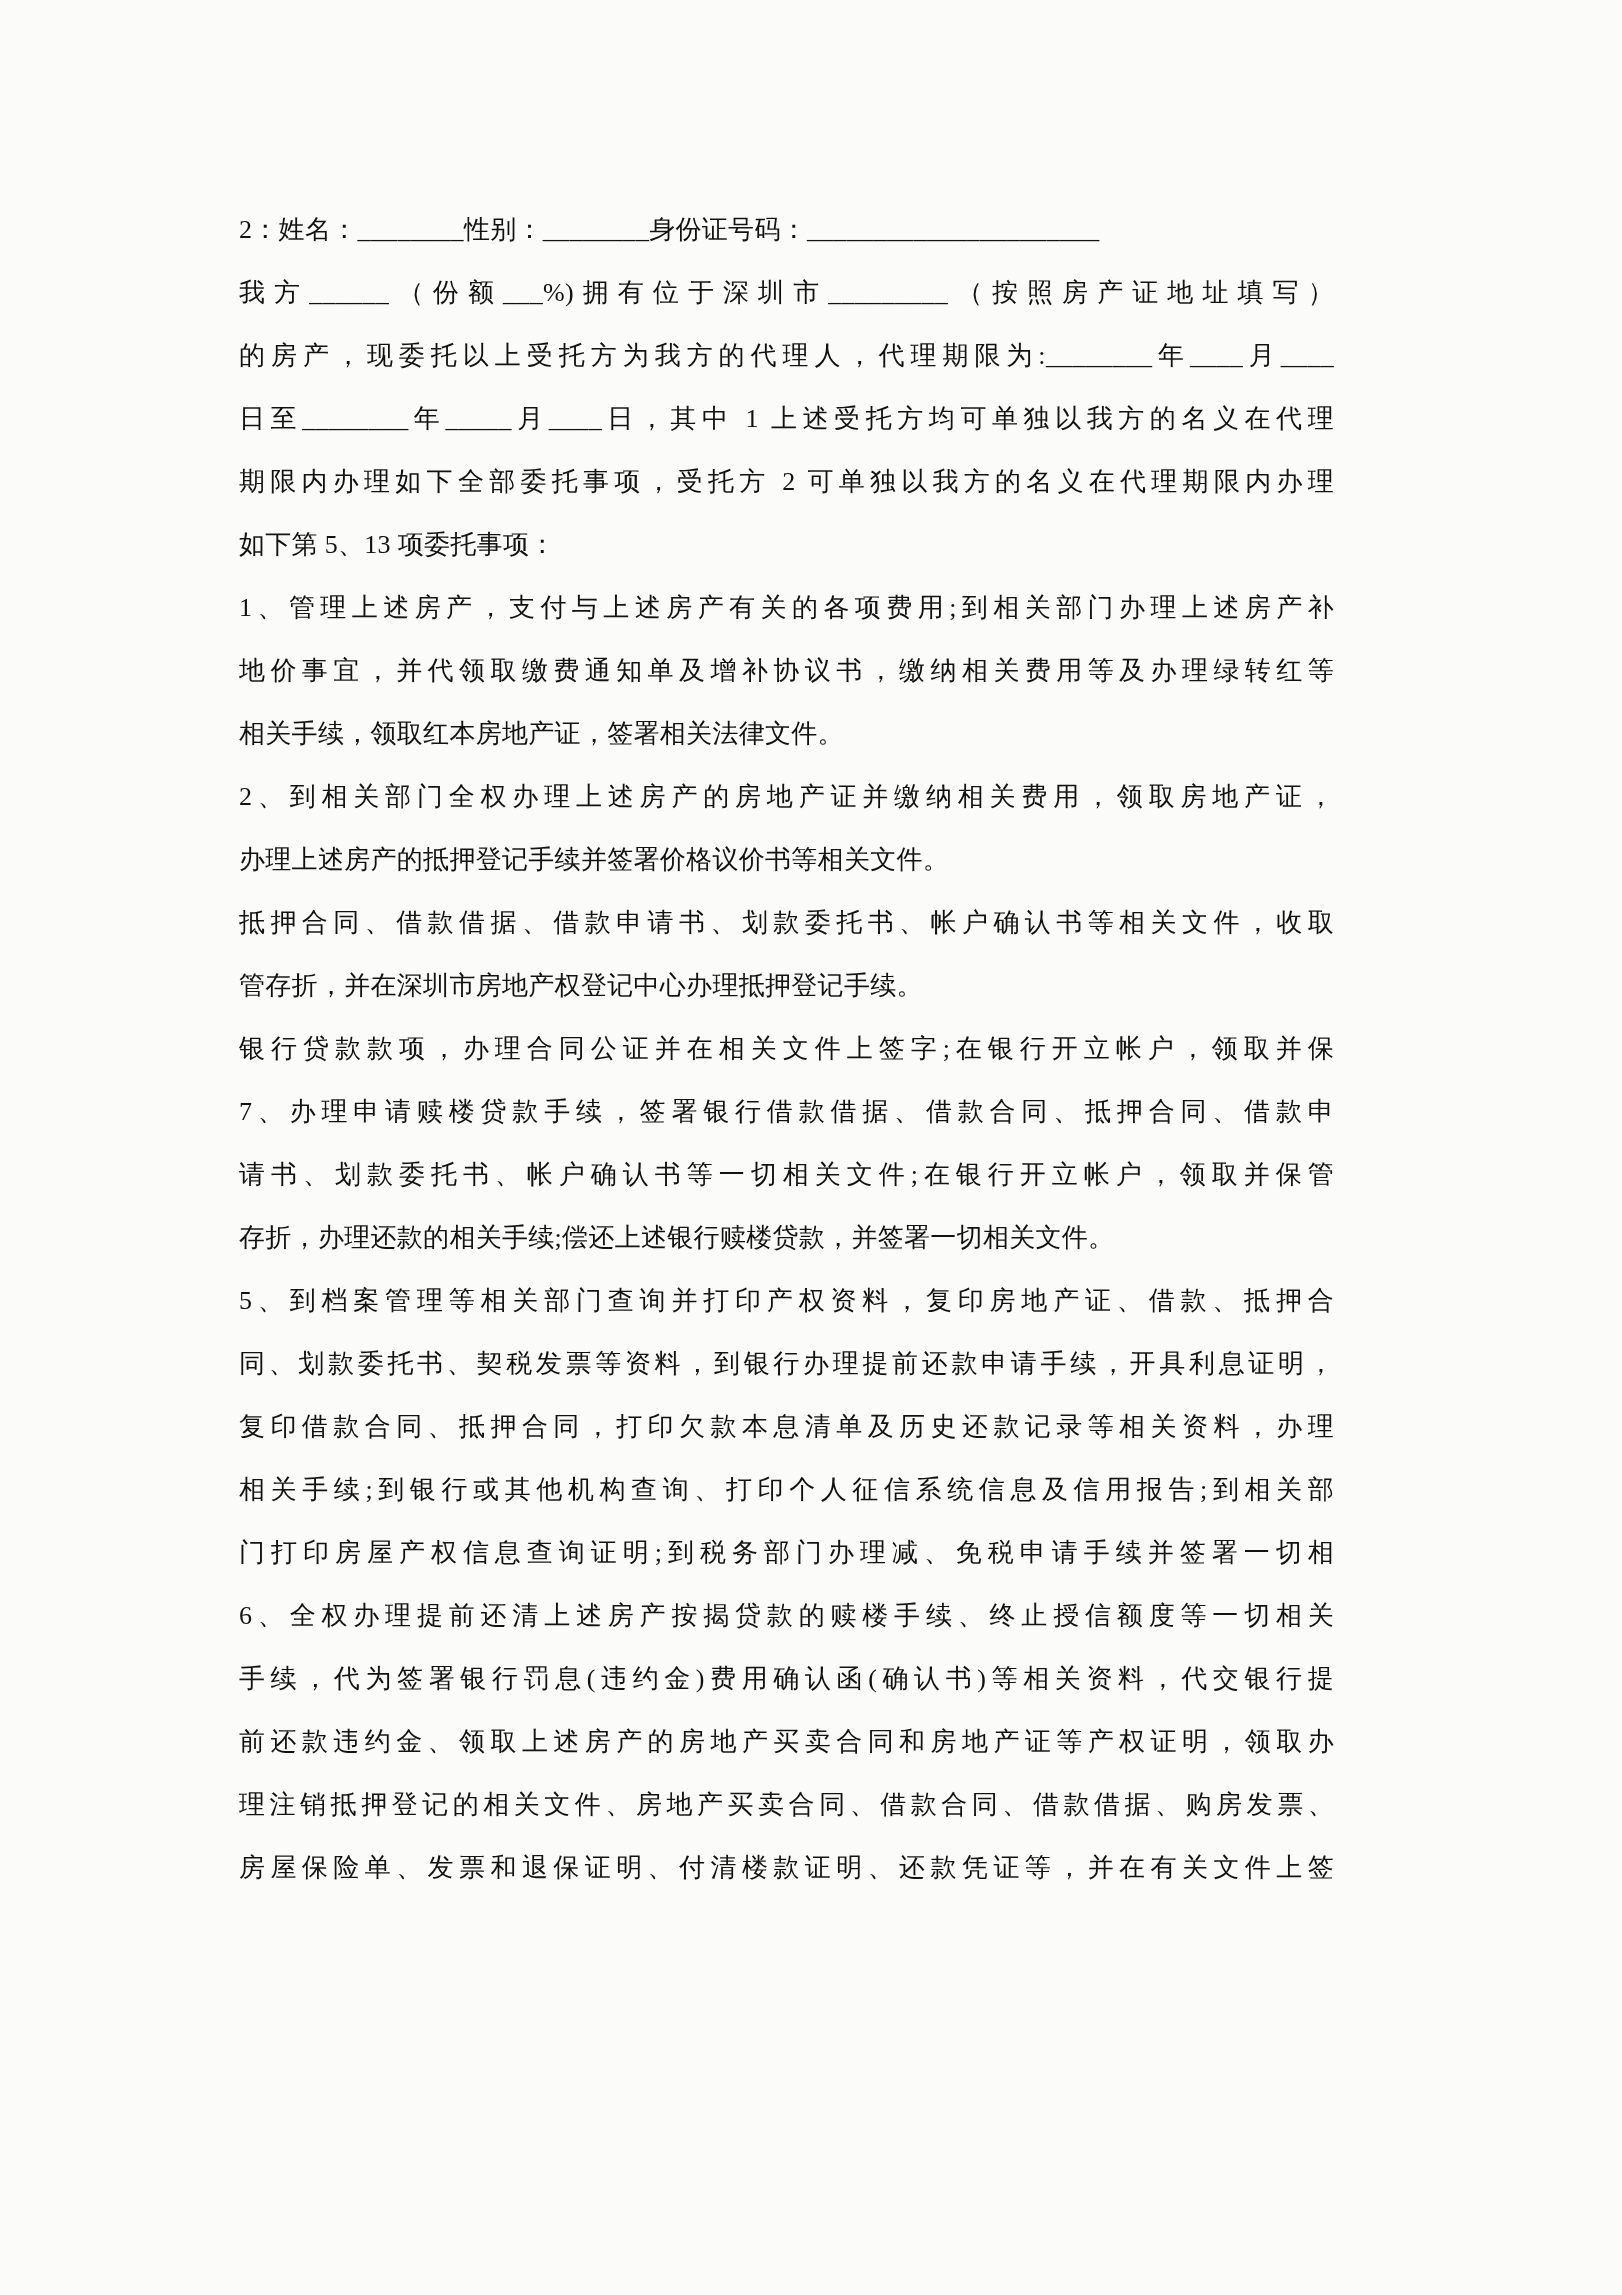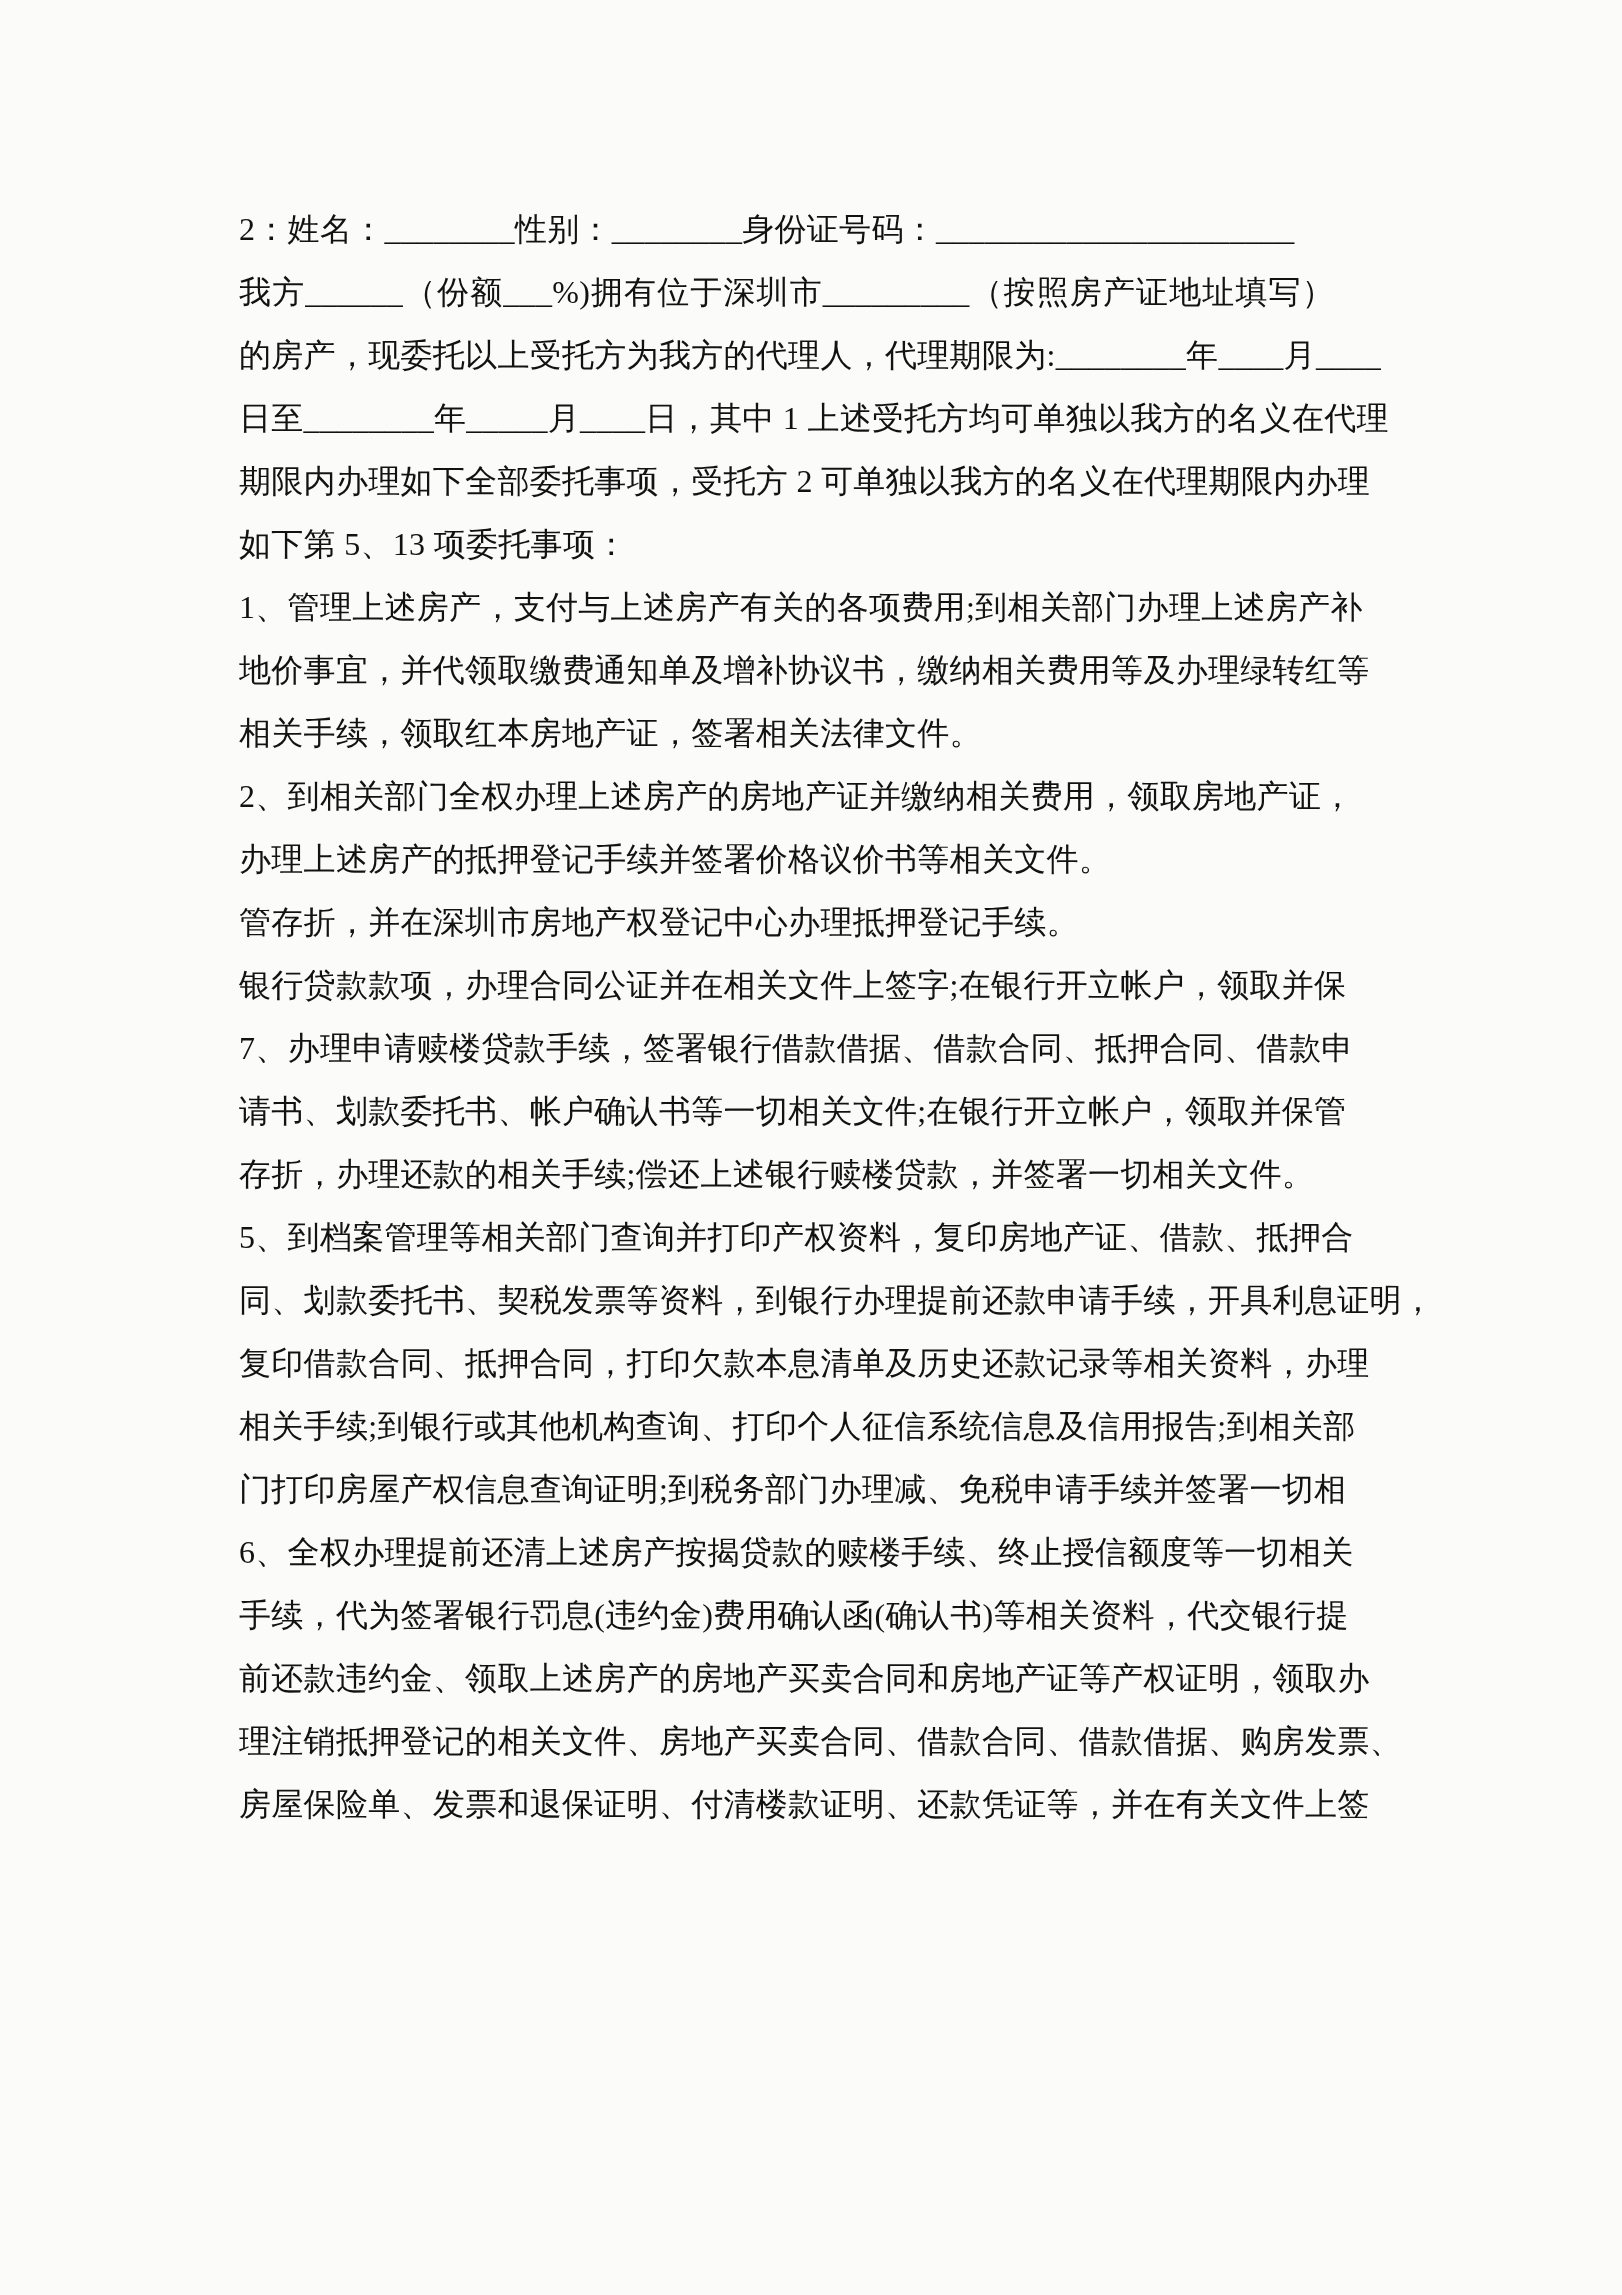--- a/index.html
+++ b/index.html
@@ -8,21 +8,21 @@
     background: #fbfbfa;
   }
   .page {
     position: relative;
     width: 1568px;
     height: 2295px;
     box-sizing: border-box;
     background: #fbfbfa;
     padding: 198px 234px 0 239px;
     font-family: "Liberation Serif", "DejaVu Serif", serif;
-    font-size: 32px;
+    font-size: 26px;
     color: #121212;
     overflow: hidden;
   }
   .doc-body {
     width: 100%;
   }
   .line {
     height: 63px;
     line-height: 63px;
     white-space: nowrap;
@@ -44,20 +44,21 @@
     <div class="line">我方______（份额___%)拥有位于深圳市_________（按照房产证地址填写）</div>
     <div class="line">的房产，现委托以上受托方为我方的代理人，代理期限为:________年____月____</div>
     <div class="line">日至________年_____月____日，其中 1 上述受托方均可单独以我方的名义在代理</div>
     <div class="line">期限内办理如下全部委托事项，受托方 2 可单独以我方的名义在代理期限内办理</div>
     <div class="line short">如下第 5、13 项委托事项：</div>
     <div class="line">1、管理上述房产，支付与上述房产有关的各项费用;到相关部门办理上述房产补</div>
     <div class="line">地价事宜，并代领取缴费通知单及增补协议书，缴纳相关费用等及办理绿转红等</div>
     <div class="line short">相关手续，领取红本房地产证，签署相关法律文件。</div>
     <div class="line">2、到相关部门全权办理上述房产的房地产证并缴纳相关费用，领取房地产证，</div>
     <div class="line short">办理上述房产的抵押登记手续并签署价格议价书等相关文件。</div>
+    <div class="line">抵押合同、借款借据、借款申请书、划款委托书、帐户确认书等相关文件，收取</div>
     <div class="line short">管存折，并在深圳市房地产权登记中心办理抵押登记手续。</div>
     <div class="line">银行贷款款项，办理合同公证并在相关文件上签字;在银行开立帐户，领取并保</div>
     <div class="line">7、办理申请赎楼贷款手续，签署银行借款借据、借款合同、抵押合同、借款申</div>
     <div class="line">请书、划款委托书、帐户确认书等一切相关文件;在银行开立帐户，领取并保管</div>
     <div class="line short">存折，办理还款的相关手续;偿还上述银行赎楼贷款，并签署一切相关文件。</div>
     <div class="line">5、到档案管理等相关部门查询并打印产权资料，复印房地产证、借款、抵押合</div>
     <div class="line">同、划款委托书、契税发票等资料，到银行办理提前还款申请手续，开具利息证明，</div>
     <div class="line">复印借款合同、抵押合同，打印欠款本息清单及历史还款记录等相关资料，办理</div>
     <div class="line">相关手续;到银行或其他机构查询、打印个人征信系统信息及信用报告;到相关部</div>
     <div class="line">门打印房屋产权信息查询证明;到税务部门办理减、免税申请手续并签署一切相</div>

